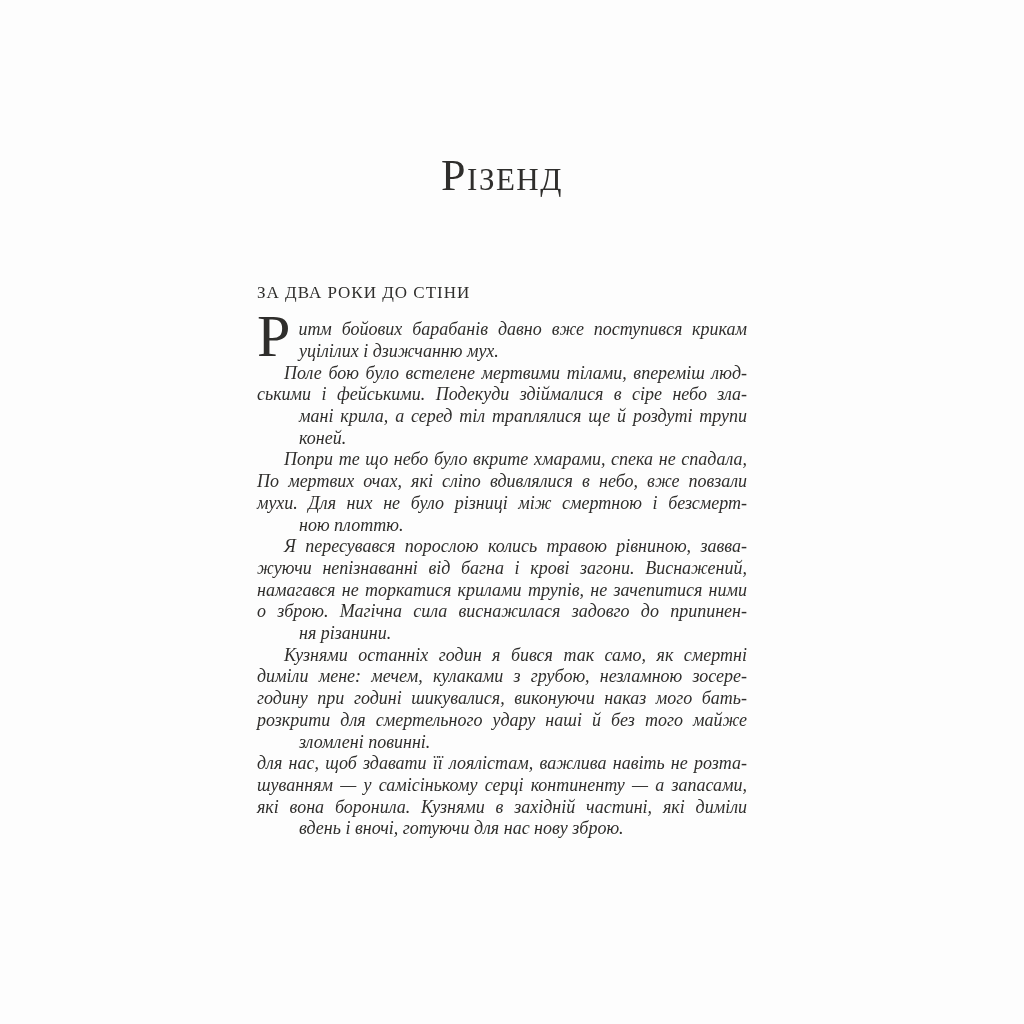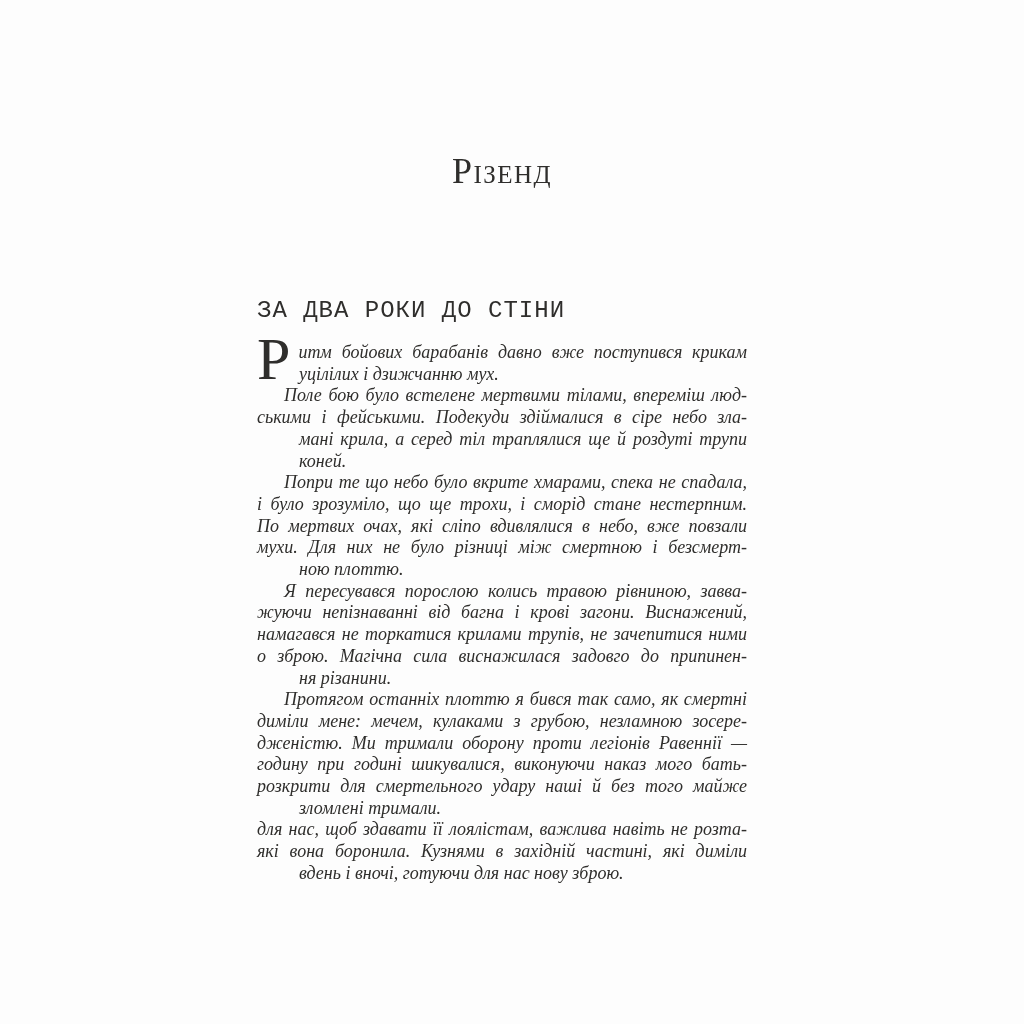--- a/index.html
+++ b/index.html
@@ -12,34 +12,33 @@
     overflow: hidden;
   }
   .content {
     position: absolute;
     left: 257px;
     top: 0;
     width: 490px;
   }
   .chapter-title {
     margin: 150px 0 2px 0;
-    font-size: 36px;
+    font-size: 44px;
     font-weight: normal;
     font-variant: small-caps;
     letter-spacing: 1.5px;
     text-align: center;
     line-height: 1.2;
   }
   .section-heading {
-    margin: 104px 0 0 0;
-    font-size: 24px;
+    margin: 80px 0 0 0;
+    font-size: 17px;
     font-weight: normal;
     letter-spacing: 1px;
     line-height: 1.2;
-    font-family: Liberation Mono, monospace;
   }
   .body-text {
     margin-top: 16px;
     font-size: 18px;
     line-height: 21.7px;
   }
   .para { margin: 0; }
   .line {
     text-align: justify;
     text-align-last: justify;
@@ -68,40 +67,39 @@
           <div class="line">итм бойових барабанів давно вже поступився крикам</div>
           <div class="line last">уцілілих і дзижчанню мух.</div>
         </div>
         <div class="para">
           <div class="line indent">Поле бою було встелене мертвими тілами, впереміш люд-</div>
           <div class="line">ськими і фейськими. Подекуди здіймалися в сіре небо зла-</div>
           <div class="line last">мані крила, а серед тіл траплялися ще й роздуті трупи коней.</div>
         </div>
         <div class="para">
           <div class="line indent">Попри те що небо було вкрите хмарами, спека не спадала,</div>
-          <div class="line">і було зрозуміло, що ще трохи, і сморід стане нестерпним.</div>
           <div class="line">По мертвих очах, які сліпо вдивлялися в небо, вже повзали</div>
           <div class="line">мухи. Для них не було різниці між смертною і безсмерт-</div>
           <div class="line last">ною плоттю.</div>
         </div>
         <div class="para">
           <div class="line indent">Я пересувався порослою колись травою рівниною, завва-</div>
           <div class="line">жуючи непізнаванні від багна і крові загони. Виснажений,</div>
           <div class="line">намагався не торкатися крилами трупів, не зачепитися ними</div>
           <div class="line">о зброю. Магічна сила виснажилася задовго до припинен-</div>
           <div class="line last">ня різанини.</div>
         </div>
         <div class="para">
-          <div class="line indent">Протягом останніх плоттю я бився так само, як смертні</div>
+          <div class="line indent">Кузнями останніх годин я бився так само, як смертні</div>
           <div class="line">диміли мене: мечем, кулаками з грубою, незламною зосере-</div>
-          <div class="line">дженістю. Ми тримали оборону проти легіонів Равеннії —</div>
           <div class="line">годину при годині шикувалися, виконуючи наказ мого бать-</div>
           <div class="line">розкрити для смертельного удару наші й без того майже</div>
-          <div class="line last">зломлені тримали.</div>
+          <div class="line last">зломлені повинні.</div>
         </div>
         <div class="para">
           <div class="line">для нас, щоб здавати її лоялістам, важлива навіть не розта-</div>
+          <div class="line">шуванням — у самісінькому серці континенту — а запасами,</div>
           <div class="line">які вона боронила. Кузнями в західній частині, які диміли</div>
           <div class="line last">вдень і вночі, готуючи для нас нову зброю.</div>
         </div>
       </div>
   </div>
 </div>
 
 </body></html>

